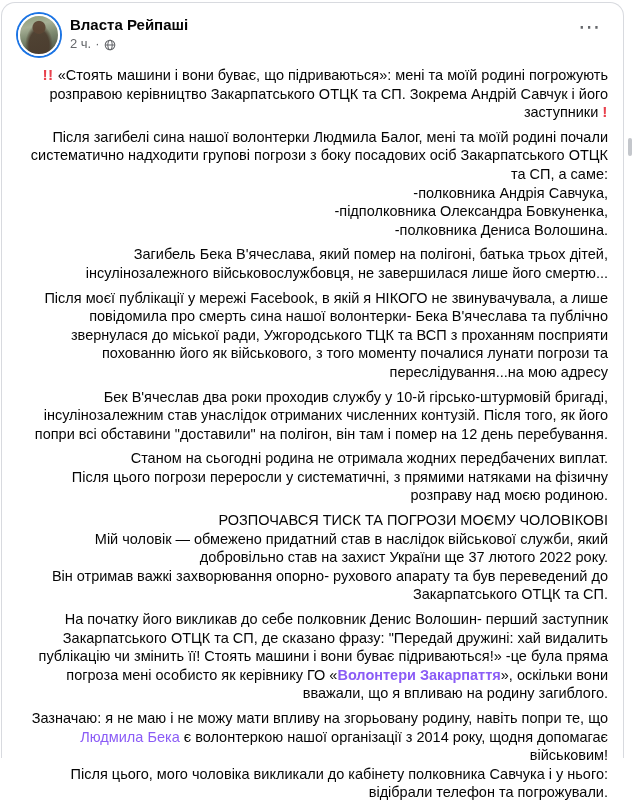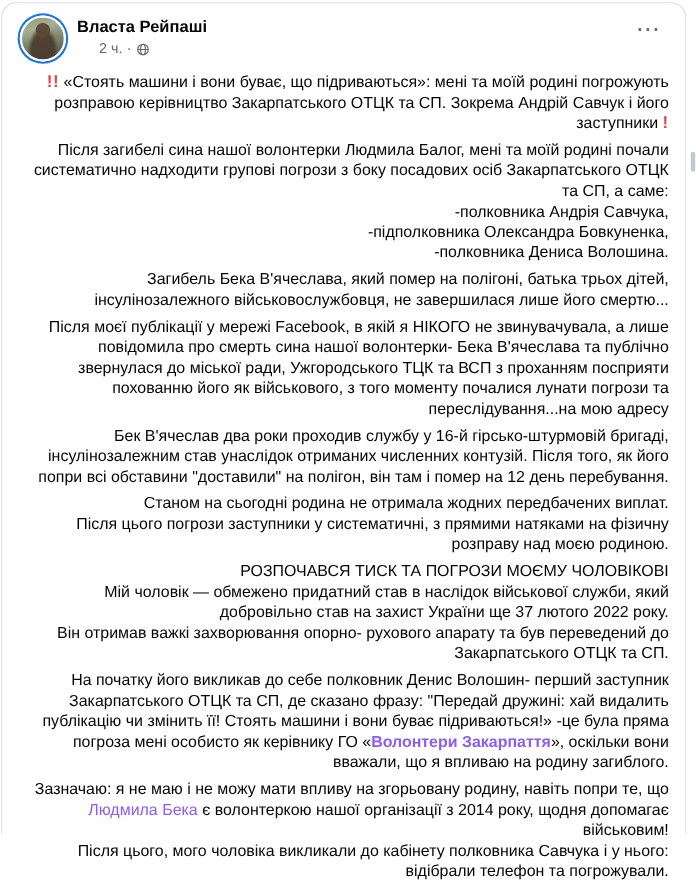--- a/index.html
+++ b/index.html
@@ -51,21 +51,20 @@
     cursor: pointer;
   }
   .meta-row {
     display: flex;
     align-items: center;
     gap: 4px;
     margin-top: 2px;
     font-size: 13px;
     color: #65676b;
     line-height: 16px;
-    margin-left: 20px;
   }
   .meta-row .sep { color: #65676b; }
   .globe-icon { display: inline-flex; margin-top: 1px; }
   .more-btn {
     margin-left: auto;
     color: #65676b;
     font-size: 22px;
     line-height: 14px;
     letter-spacing: 1px;
     padding: 6px 8px;
@@ -132,24 +131,24 @@
 
       <p class="para"><span>Після загибелі сина  нашої волонтерки Людмила Балог, мені та моїй родині почали систематично надходити групові  погрози з боку посадових осіб Закарпатського ОТЦК та СП, а саме:
 -полковника Андрія Савчука,
 -підполковника Олександра Бовкуненка,
 -полковника Дениса Волошина.</span></p>
 
       <p class="para"><span>Загибель Бека В'ячеслава, який помер на полігоні, батька трьох дітей, інсулінозалежного військовослужбовця, не завершилася лише його смертю...</span></p>
 
       <p class="para"><span>Після моєї публікації  у мережі Facebook, в якій я НІКОГО не звинувачувала, а лише повідомила про смерть сина нашої волонтерки- Бека В'ячеслава та публічно звернулася до міської ради, Ужгородського ТЦК та ВСП з проханням посприяти похованню його як військового, з того моменту почалися лунати погрози та переслідування...на мою адресу</span></p>
 
-      <p class="para"><span>Бек В'ячеслав два роки проходив службу у 16-й гірсько-штурмовій бригаді, інсулінозалежним став унаслідок отриманих численних контузій. Після того, як його попри всі обставини "доставили" на полігон, він там і  помер на 12 день перебування.</span></p>
+      <p class="para"><span>Бек В'ячеслав два роки проходив службу у 10-й гірсько-штурмовій бригаді, інсулінозалежним став унаслідок отриманих численних контузій. Після того, як його попри всі обставини "доставили" на полігон, він там і  помер на 12 день перебування.</span></p>
 
       <p class="para"><span>Станом на сьогодні родина не отримала жодних передбачених виплат.
-Після цього погрози заступники у систематичні, з прямими натяками на фізичну розправу над моєю родиною.</span></p>
+Після цього погрози переросли у систематичні, з прямими натяками на фізичну розправу над моєю родиною.</span></p>
 
       <p class="para"><span>РОЗПОЧАВСЯ ТИСК ТА ПОГРОЗИ МОЄМУ ЧОЛОВІКОВІ
 Мій чоловік — обмежено придатний став в наслідок військової служби, який добровільно став на захист України ще 37 лютого 2022 року.
 Він отримав важкі захворювання опорно- рухового апарату та був переведений до Закарпатського ОТЦК та СП.</span></p>
 
       <p class="para"><span>На початку його викликав до себе полковник Денис Волошин- перший заступник Закарпатського ОТЦК та СП, де сказано фразу: "Передай дружині: хай видалить публікацію чи змінить її! Стоять машини і вони буває підриваються!» -це була пряма погроза мені особисто як керівнику ГО «</span><a class="post-link bold">Волонтери Закарпаття</a><span>», оскільки вони вважали, що я впливаю на родину загиблого.</span></p>
 
       <p class="para"><span>Зазначаю: я не маю і не можу мати впливу на згорьовану родину, навіть попри те, що</span> <a class="post-link">Людмила Бека</a>  <span>є волонтеркою нашої організації з 2014 року, щодня допомагає військовим!
 Після цього, мого чоловіка викликали до кабінету полковника Савчука і у нього: відібрали телефон та погрожували.
 Полковник Андрій Савчук особисто, в присутності підполковника Олександра Бовкуненка і підполковника Геннадія Білого,  заявляв, що «прийме міри» щодо мене та мого чоловіка, якщо ще раз таке повториться....

